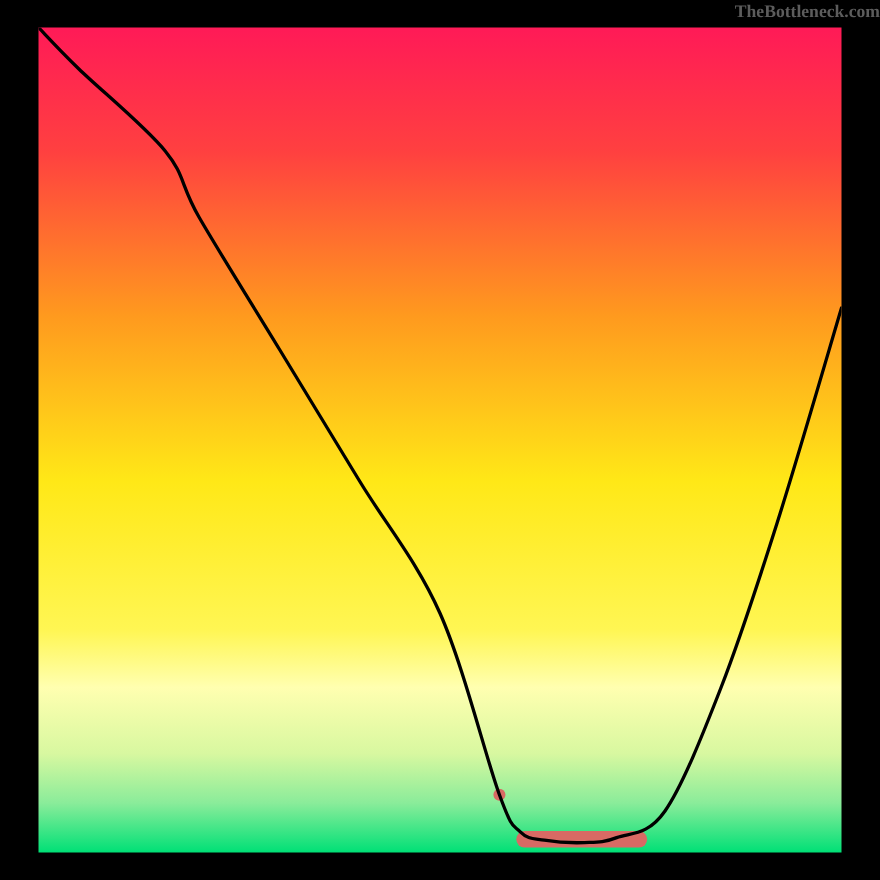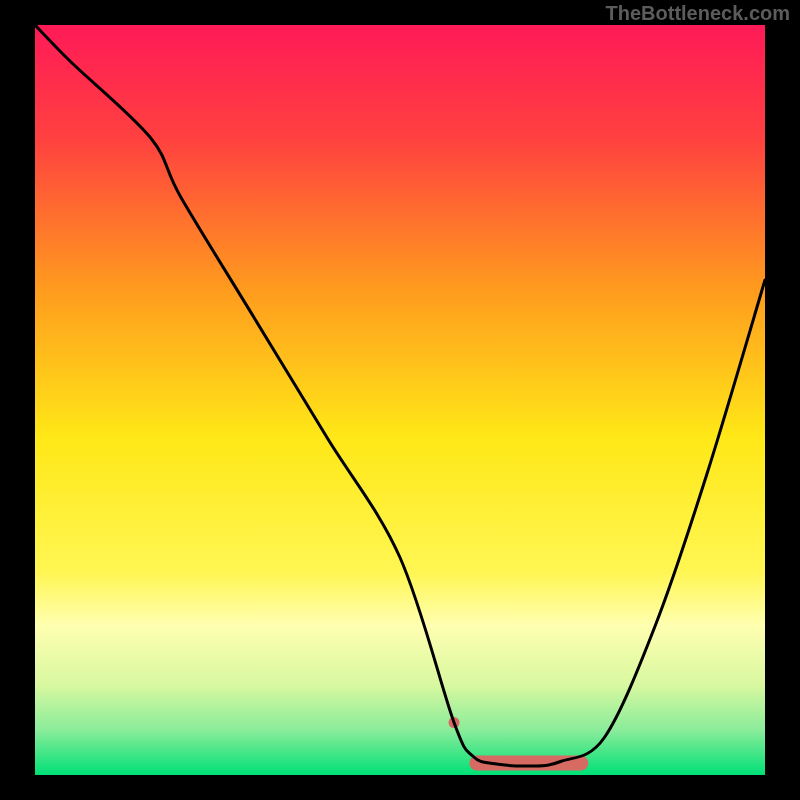--- a/index.html
+++ b/index.html
@@ -13,26 +13,27 @@
   }
   .frame {
     position: relative;
     width: 800px;
     height: 800px;
     background: #000;
   }
   .watermark {
     position: absolute;
     top: 2px;
-    right: 10px;
-    font-size: 20px;
+    right: 0;
+    font-size: 16px;
     font-weight: 600;
     color: #5c5c5c;
     z-index: 50;
     user-select: none;
+    font-family: Liberation Serif, serif;
   }
   svg {
     display: block;
   }
 </style>
 </head>
 <body>
 
 <div class="frame">
   <div class="watermark">TheBottleneck.com</div>

